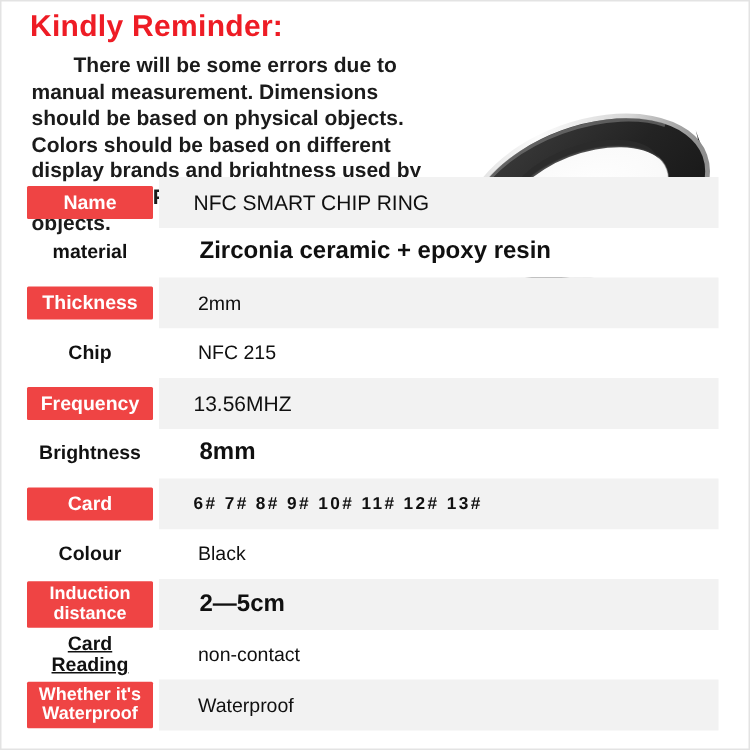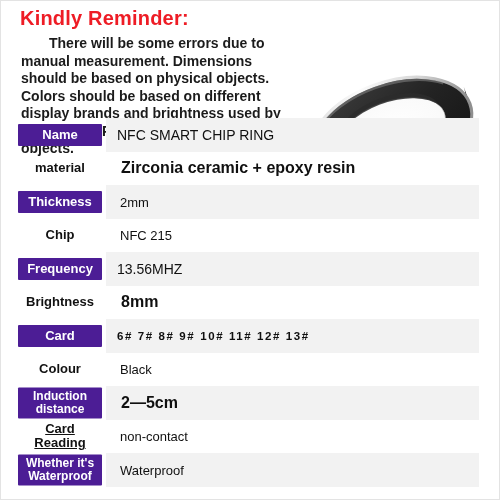--- a/index.html
+++ b/index.html
@@ -90,37 +90,38 @@
     top: 50%;
     transform: translateY(-50%);
     width: 84px;
     text-align: center;
     font-size: 13px;
     font-weight: bold;
     color: #111111;
     line-height: 14px;
   }
   .spec-row.accent .label {
-    background: #4c1d95;
+    background: #ef4444;
     color: #ffffff;
     padding: 4px 0;
     border-radius: 1px;
   }
   .spec-row.accent.two-line .label {
     padding: 2px 0;
     font-size: 12px;
     line-height: 13.5px;
   }
   .label.small { font-size: 13px; text-decoration: underline; }
   .value {
     position: absolute;
     top: 50%;
     transform: translateY(-50%);
     color: #101010;
     white-space: nowrap;
+    margin-left: 12px;
   }
   .value.lg  { left: 116px; font-size: 14px;   font-weight: normal; }
   .value.md  { left: 119px; font-size: 13px;   font-weight: normal; }
   .value.sm  { left: 120px; font-size: 16px; font-weight: bold; }
   .value.szs { left: 116px; font-size: 11.5px; font-weight: bold; letter-spacing: 1.6px; }
 </style>
 </head>
 <body>
 
 <div id="page">

